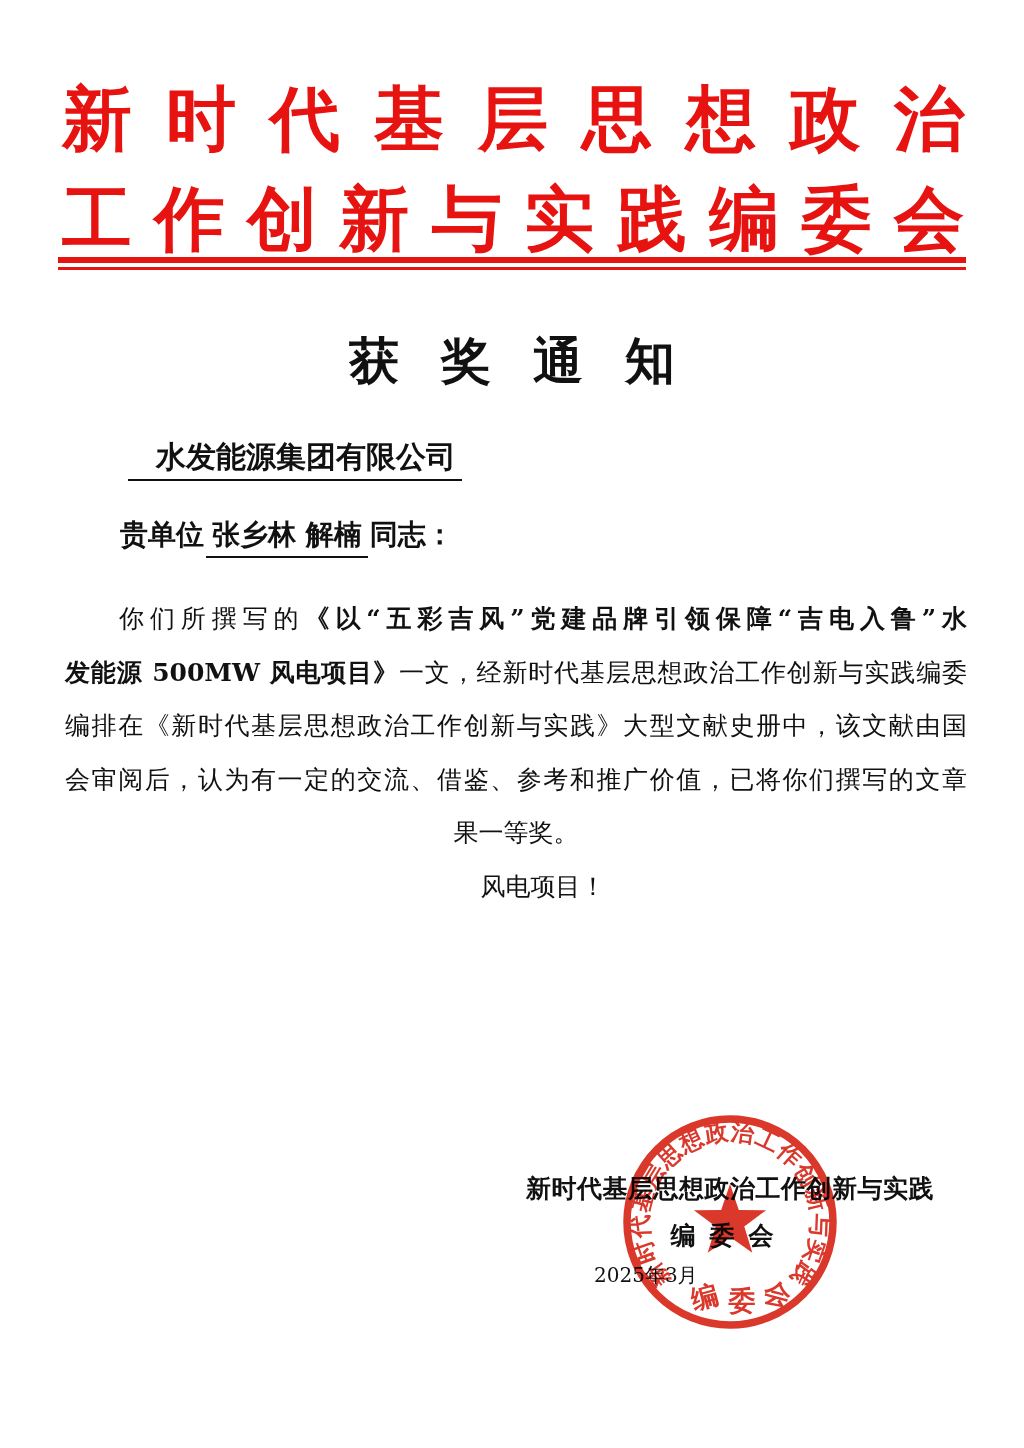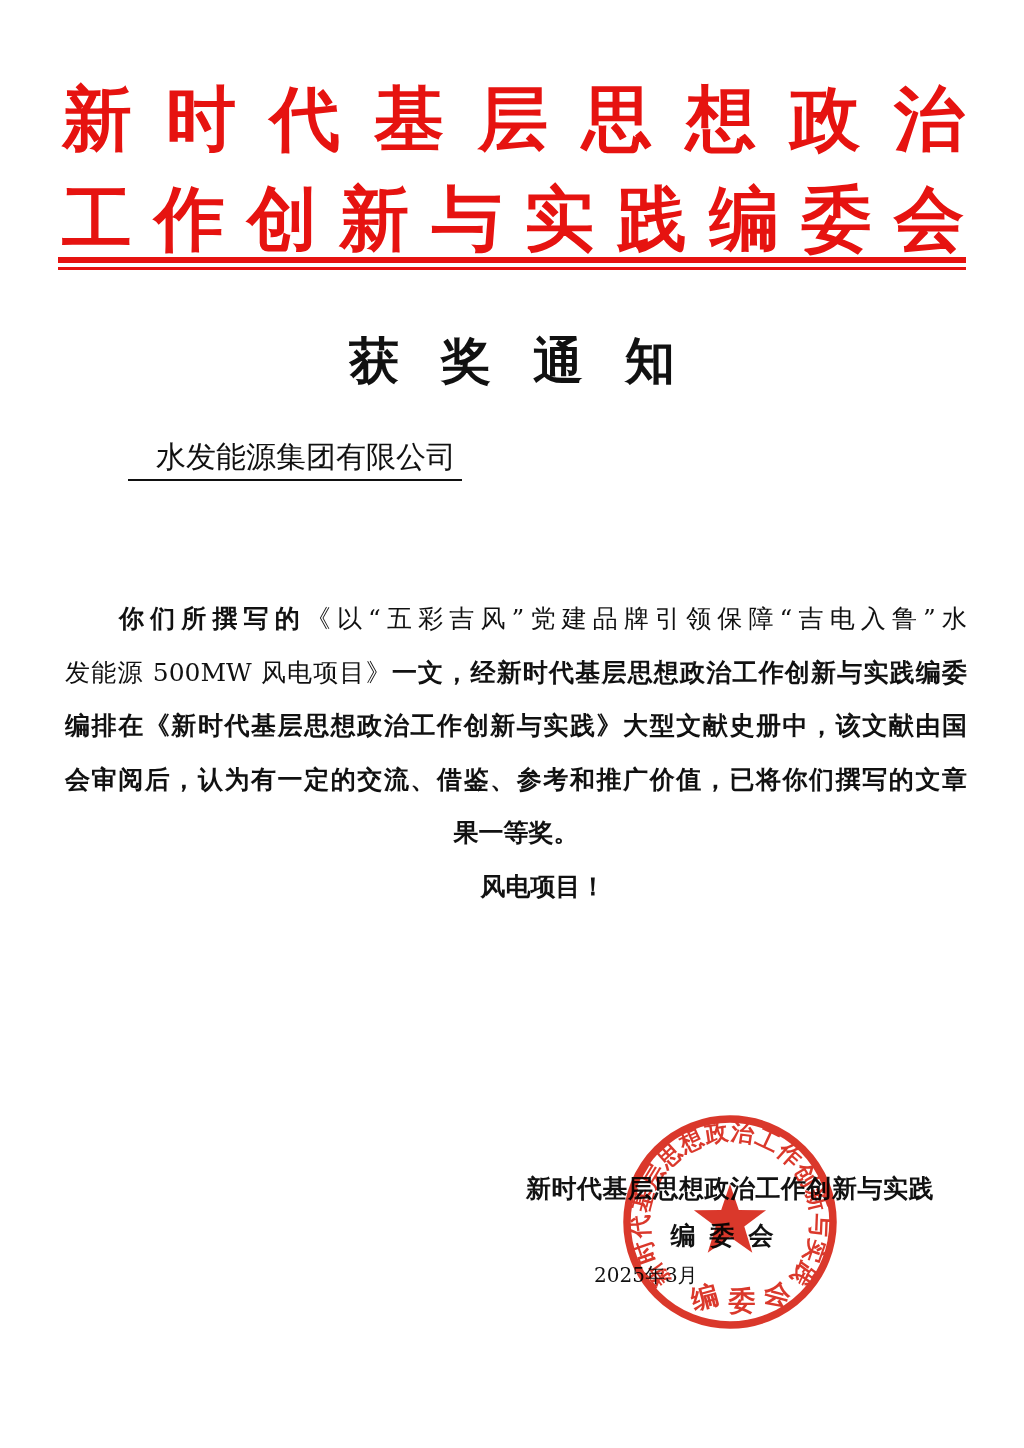--- a/index.html
+++ b/index.html
@@ -16,32 +16,32 @@
   .rule-thick{top:257px;height:6px;}
   .rule-thin{top:267px;height:3px;}
 
   
   .notice-title{position:absolute;left:0;top:328px;width:1024px;text-align:center;
     font-size:50px;font-weight:900;letter-spacing:42px;text-indent:42px;color:#111;}
 
   
   .company-line{position:absolute;left:128px;top:437px;font-size:30px;line-height:40px;}
   .company-underline{display:inline-block;border-bottom:2px solid #111;padding:0 6px 2px 28px;}
-  .kai{font-family:"DejaVu Serif",serif;font-weight:400;}
+  .kai{font-family:"DejaVu Serif",serif;font-weight:700;}
   .hei{font-family:"Liberation Sans",sans-serif;font-weight:700;}
   .salutation{position:absolute;left:120px;top:516px;font-size:28px;line-height:38px;}
   .names{display:inline-block;border-bottom:2px solid #111;padding:0 6px 2px 6px;margin:0 2px;}
 
   
   .body-block{position:absolute;left:65px;top:592px;width:902px;font-size:25px;color:#111;}
   .body-line{line-height:53.5px;text-align:center;}
   .just{text-align:justify;text-align-last:justify;}
   .ind{text-indent:54px;}
-  .seg-hei{font-family:"Liberation Sans",sans-serif;font-weight:700;}
-  .seg-kai{font-family:"DejaVu Serif",serif;font-weight:400;}
+  .seg-hei{font-family:"Liberation Sans",sans-serif;font-weight:400;}
+  .seg-kai{font-family:"DejaVu Serif",serif;font-weight:700;}
 
   
   .sig-org{position:absolute;left:520px;top:1172px;width:420px;text-align:center;
     font-size:25px;font-weight:700;letter-spacing:0.5px;}
   .sig-committee{position:absolute;left:622px;top:1219px;width:200px;text-align:center;
     font-size:25px;font-weight:700;letter-spacing:14px;text-indent:14px;}
   .sig-date{position:absolute;left:594px;top:1262px;width:200px;text-align:left;
     font-size:20px;font-family:"DejaVu Serif",serif;font-weight:400;}
 
   
@@ -82,20 +82,23 @@
     </div>
   <div class="rule rule-thick"></div>
   <div class="rule rule-thin"></div>
 
   <div class="notice-title">获奖通知</div>
 
   <div class="company-line">
     <span class="company-underline kai">水发能源集团有限公司</span>
   </div>
 
+  <div class="salutation">
+    <span class="hei">贵单位</span><span class="names kai">张乡林 解楠</span><span class="hei">同志：</span>
+  </div>
 
   <div class="body-block">
 
   <div class="body-line just ind"><span class="seg-hei">你们所撰写的</span><span class="seg-kai">《以“五彩吉风”党建品牌引领保障“吉电入鲁”水</span></div>
       <div class="body-line just"><span class="seg-kai">发能源 500MW 风电项目》</span><span class="seg-hei">一文，经新时代基层思想政治工作创新与实践编委</span></div>
       <div class="body-line just"><span class="seg-hei">编排在《新时代基层思想政治工作创新与实践》大型文献史册中，该文献由国</span></div>
       <div class="body-line just"><span class="seg-hei">会审阅后，认为有一定的交流、借鉴、参考和推广价值，已将你们撰写的文章</span></div>
       <div class="body-line"><span class="seg-hei">果一等奖。</span></div>
       <div class="body-line ind seg-hei">风电项目！</div>
     </div>

